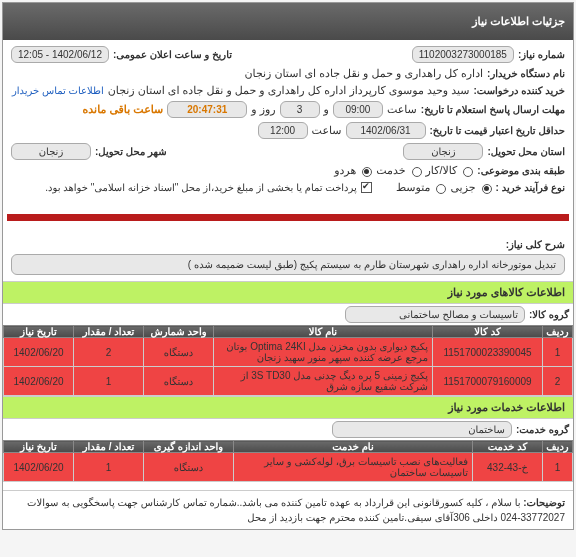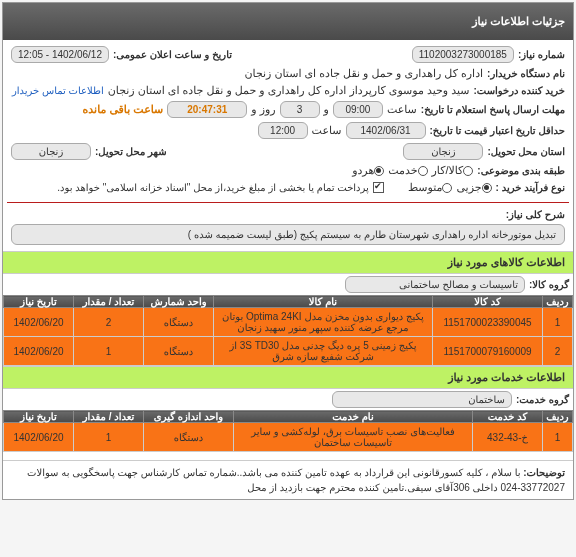--- a/index.html
+++ b/index.html
@@ -57,22 +57,22 @@
 .link {
   color: #2060c0;
   font-size: 10px;
 }
 .orange {
   color: #d97700;
   font-weight: bold;
 }
 .radio-group {
   display: inline-flex;
-  align-items: center;
-  gap: 0;
+  align-items: flex-end;
+  gap: 6px;
 }
 .radio {
   width: 10px;
   height: 10px;
   border: 1.5px solid #555;
   border-radius: 50%;
   display: inline-block;
   position: relative;
 }
 .radio.checked::after {
@@ -115,24 +115,24 @@
 th {
   background: linear-gradient(#6a6a6a, #4a4a4a);
   color: #fff;
   border: 1px solid #888;
   font-weight: bold;
 }
 td {
   border: 1px solid #ccc;
   padding: 3px 4px;
   text-align: center;
-  background: #f97316;
+  background: #ef4444;
 }
 td.right {
-  text-align: center;
+  text-align: right;
 }
 .note {
   font-size: 10px;
   padding: 4px 8px;
   line-height: 1.5;
 }
 </style>
 </head>
 <body>
 
@@ -210,21 +210,21 @@
         </span>
       <span class="radio-group">
           <span class="radio"></span>
           <span>متوسط</span>
         </span>
       <span style="width:16px"></span>
       <span class="check checked"></span>
       <span style="font-size:10px">پرداخت تمام یا بخشی از مبلغ خرید،از محل "اسناد خزانه اسلامی" خواهد بود.</span>
     </div>
 
-    <div style="border-top:1px solid #b91c1c;margin-top:6px;padding-top:4px">
+    <div style="border-top:7px solid #b91c1c;margin-top:18px;padding-top:16px">
       <div class="row">
         <span class="label">شرح کلی نیاز:</span>
       </div>
       <div class="row">
         <span class="value-box" style="width:100%;text-align:right;padding:4px 8px">تبدیل موتورخانه اداره راهداری شهرستان طارم به سیستم پکیج (طبق لیست ضمیمه شده )</span>
       </div>
     </div>
 
   </div>
 

